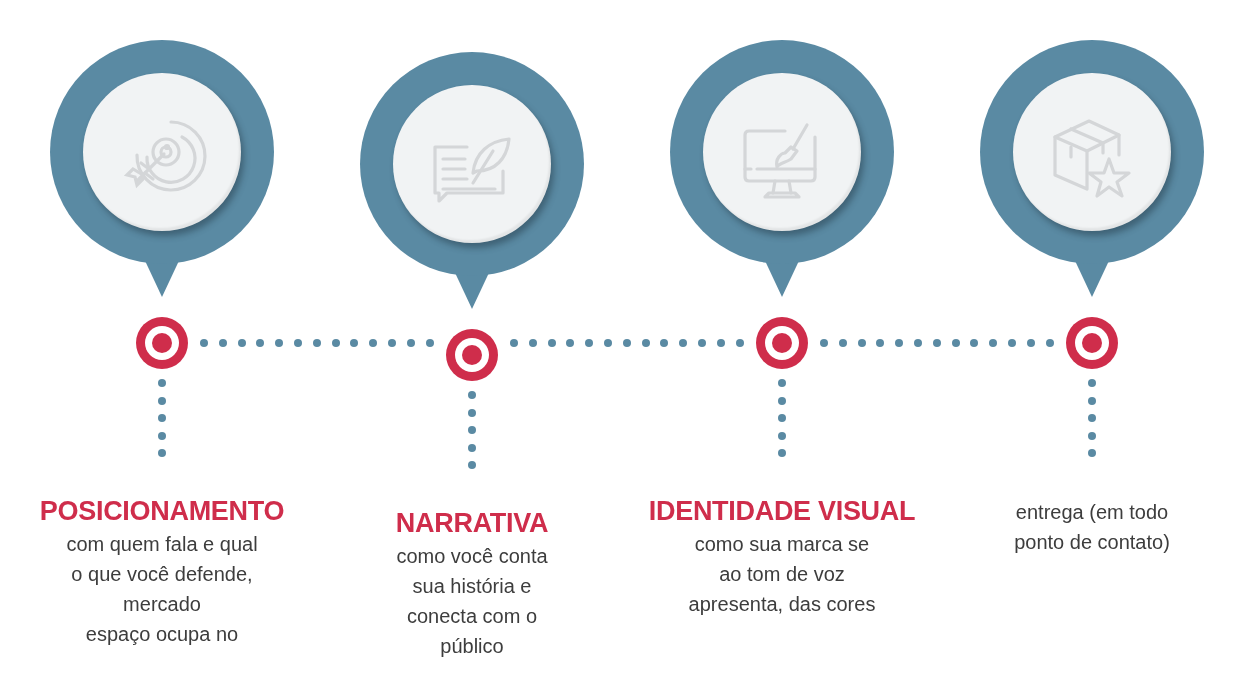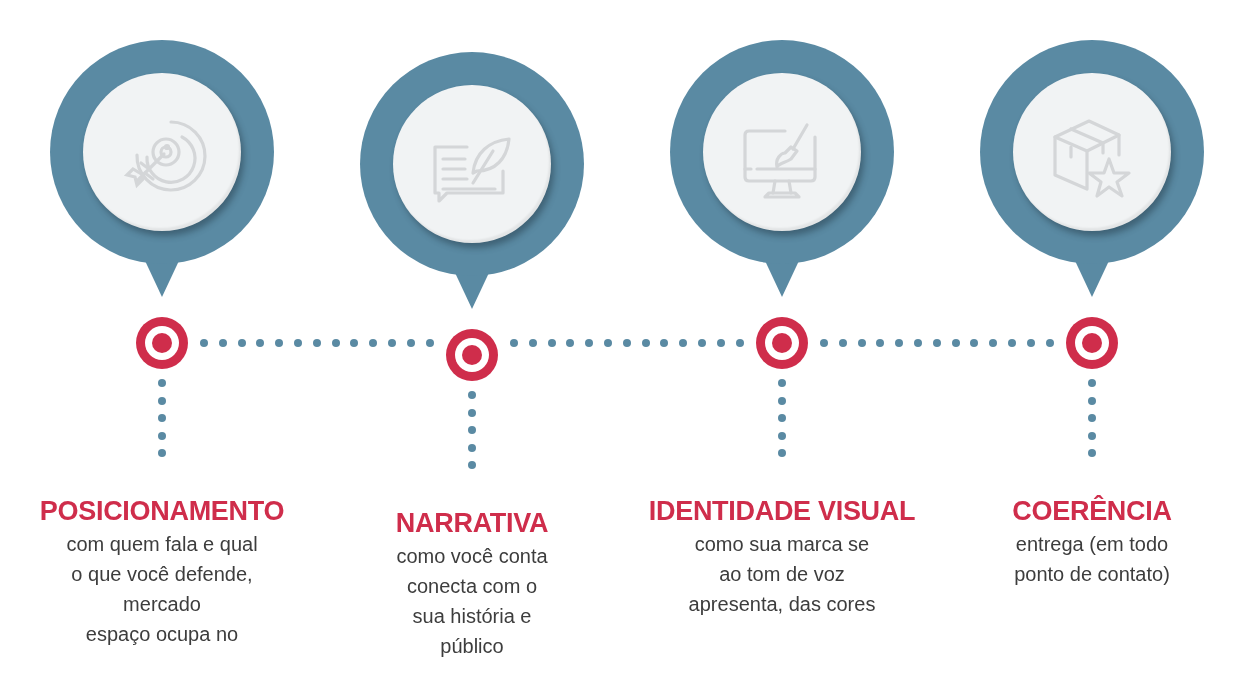--- a/index.html
+++ b/index.html
@@ -142,22 +142,22 @@
     <span></span>
       <span></span>
       <span></span>
       <span></span>
       <span></span>
   </div>
   <div class="text-block">
     <div class="title">NARRATIVA</div>
     <div class="desc">
       <span>como você conta</span>
+      <span>sua história e</span>
       <span>conecta com o</span>
-      <span>sua história e</span>
       <span>público</span>
     </div>
   </div>
 </div>
 
 <div class="col" style="left:627px;">
   <div class="pin">
     <div class="pin-tail"></div>
     <div class="pin-outer"></div>
     <div class="pin-disc">
@@ -214,19 +214,18 @@
       <div class="marker-core"></div>
   </div>
   <div class="vdots">
     <span></span>
       <span></span>
       <span></span>
       <span></span>
       <span></span>
   </div>
   <div class="text-block">
-    <div class="title">COERÊNCIA</div>
     <div class="desc">
       <span>entrega (em todo</span>
       <span>ponto de contato)</span>
     </div>
   </div>
 </div>
 
 </body></html>

